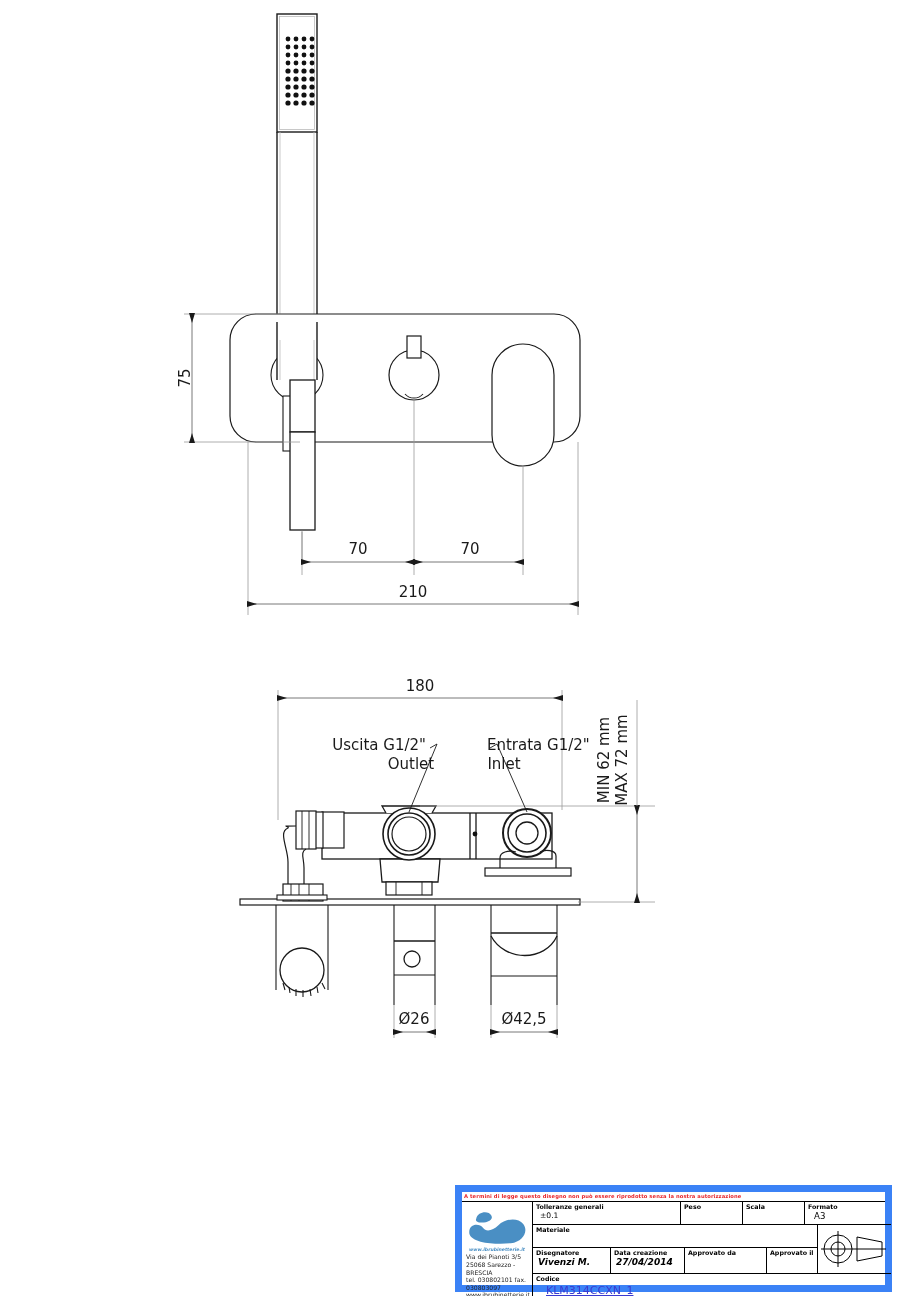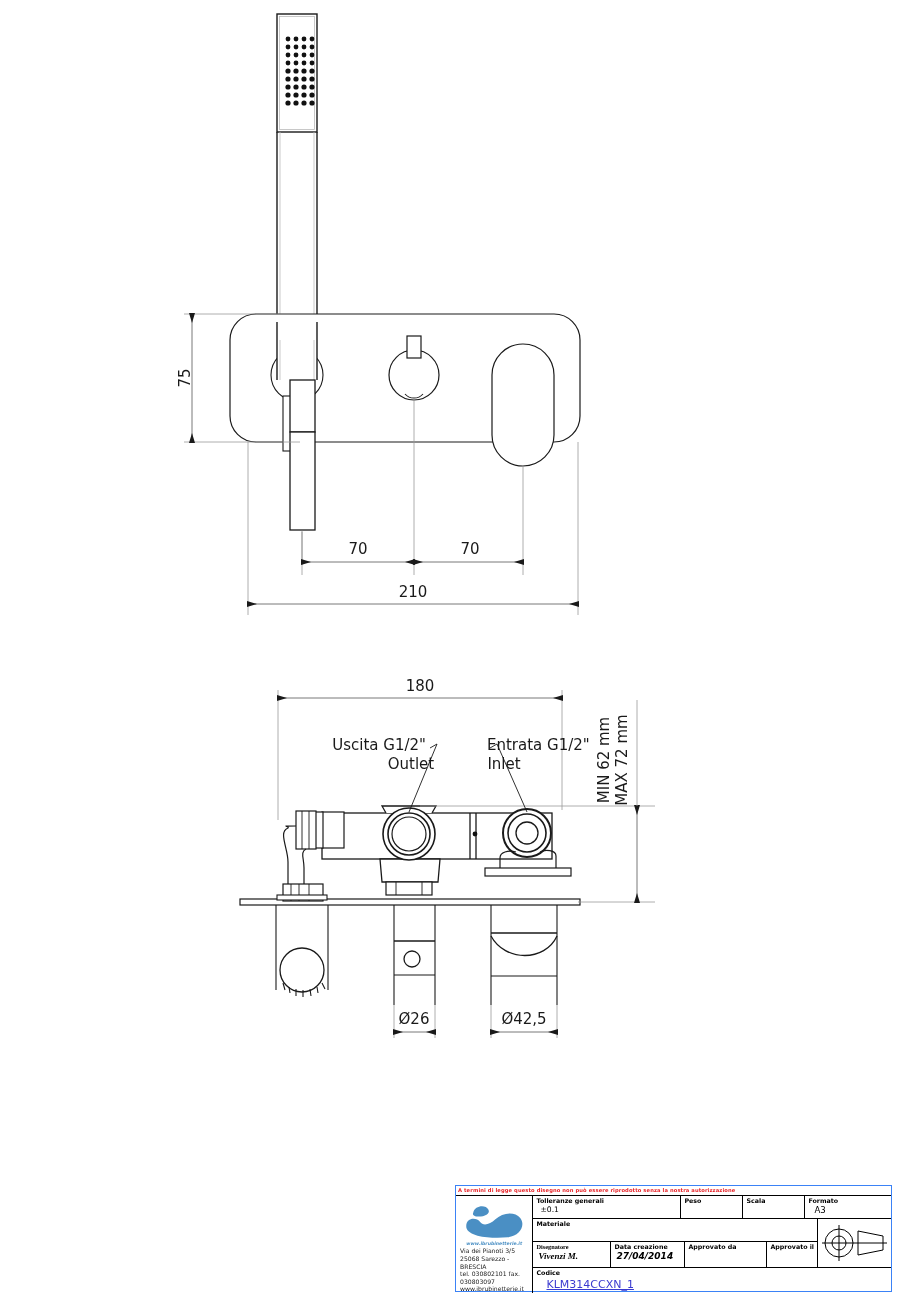--- a/index.html
+++ b/index.html
@@ -38,21 +38,21 @@
     fill: #1a1a1a;
   }
   
   #title-block {
     position: absolute;
     left: 455px;
     top: 1185px;
     width: 437px;
     height: 107px;
     box-sizing: border-box;
-    border: 1px solid #3b82f6;
+    border: 7px solid #3b82f6;
     background: #fff;
     font-family: "DejaVu Sans", sans-serif;
   }
   .tb-warning {
     height: 9px;
     line-height: 9px;
     border-bottom: 1px solid #000;
     color: #e8252a;
     font-size: 5.2px;
     font-weight: bold;
@@ -450,21 +450,21 @@
 
         <div class="tb-split">
           <div class="tb-left-stack">
             <div class="tb-row row2" style="border-right:none;">
               <div class="tb-cell" style="flex:1;border-right:none;">
                 <div class="cell-label">Materiale</div>
                 <div class="cell-value"></div>
               </div>
             </div>
             <div class="tb-row row3">
-              <div class="tb-cell" style="width:78px;font-family:Liberation Serif, serif;">
+              <div class="tb-cell" style="width:78px;">
                 <div class="cell-label">Disegnatore</div>
                 <div class="cell-value bold-italic">Vivenzi M.</div>
               </div>
               <div class="tb-cell" style="width:74px;">
                 <div class="cell-label">Data creazione</div>
                 <div class="cell-value bold-italic">27/04/2014</div>
               </div>
               <div class="tb-cell" style="width:82px;">
                 <div class="cell-label">Approvato da</div>
                 <div class="cell-value"></div>

